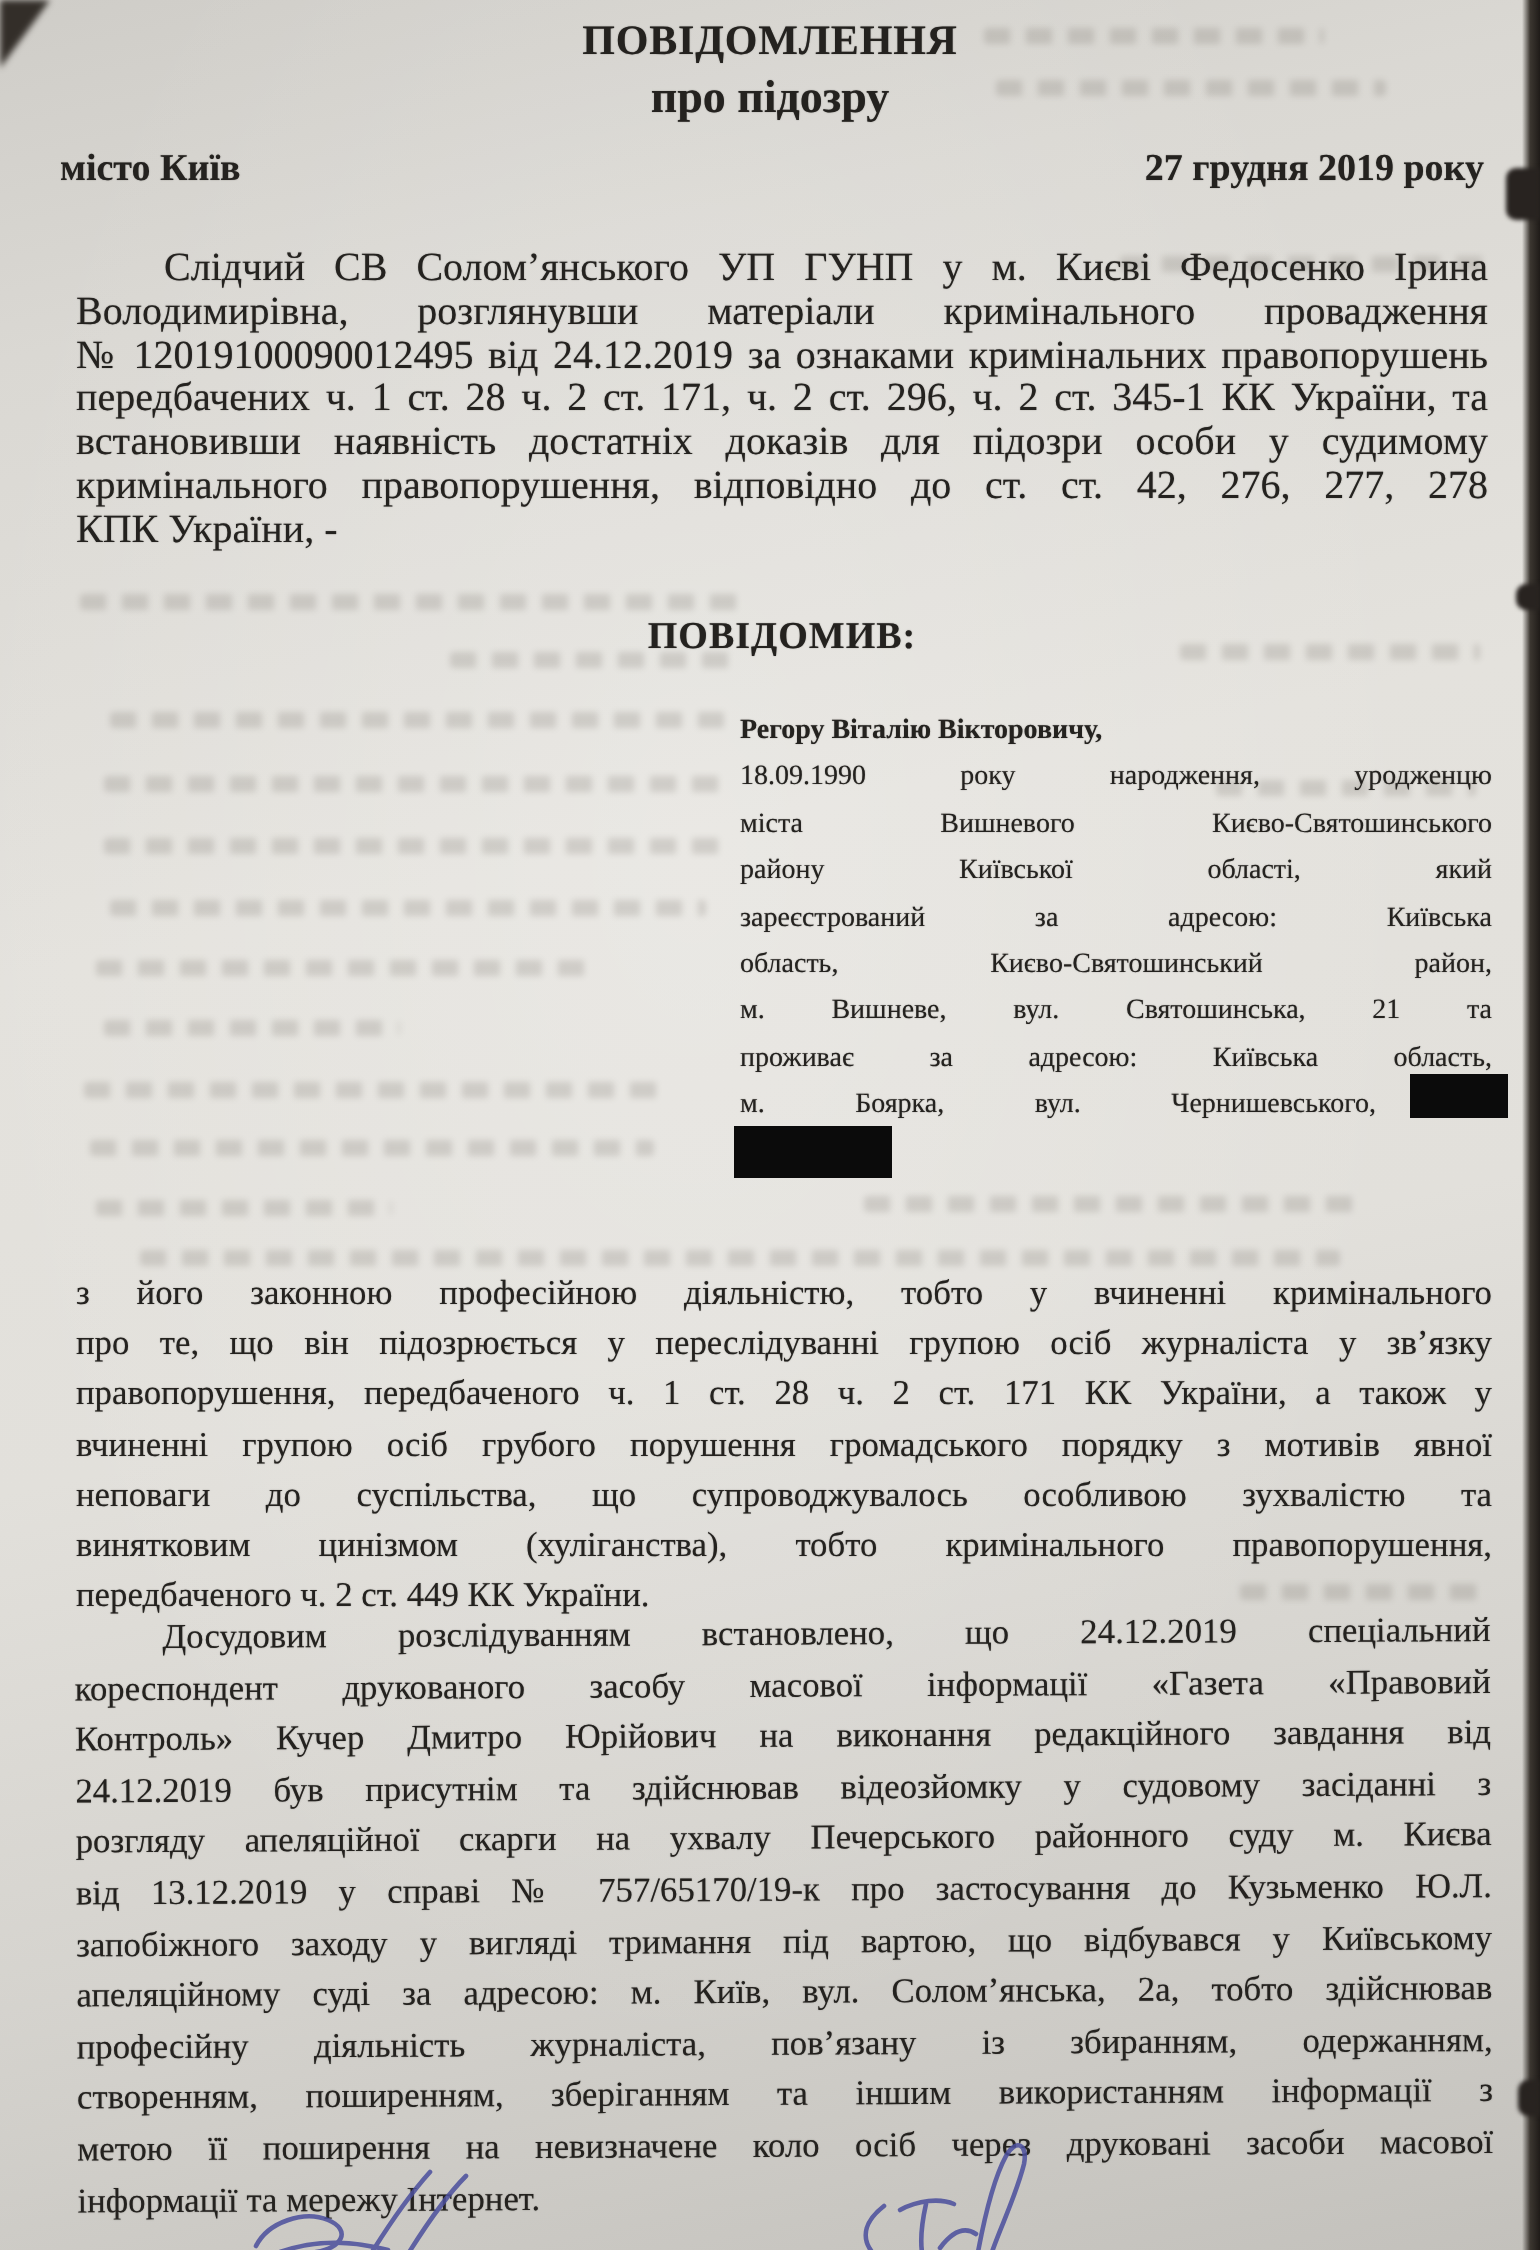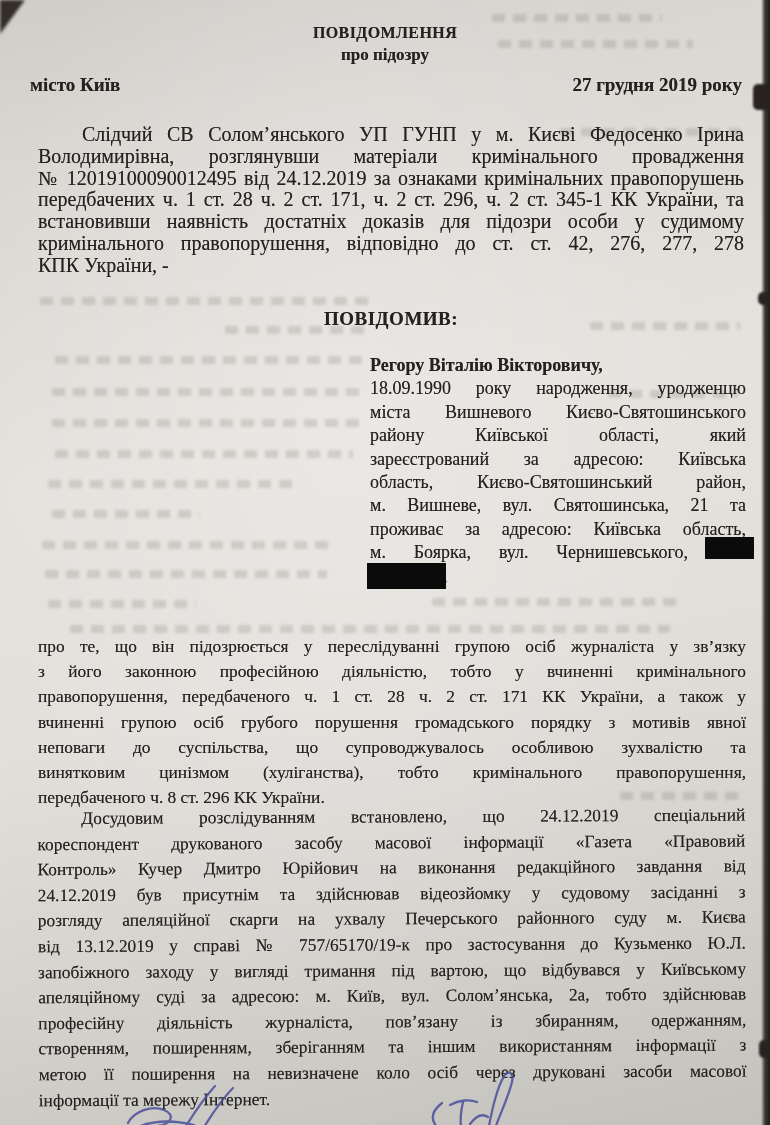--- a/index.html
+++ b/index.html
@@ -15,29 +15,29 @@
   .txt{position:absolute;z-index:3;text-shadow:0 0 0.6px rgba(40,38,34,0.55);}
   .line{text-align:justify;text-align-last:justify;white-space:normal;}
   .line.last{text-align-last:left;}
   .line.indent{text-indent:44px;}
   .line.padr{padding-right:58px;}
   .line.padl{padding-left:90px;}
   .center{text-align:center;text-align-last:center;}
   .bold{font-weight:700;}
 
   .title-block{top:8px;left:0;width:770px;}
-  .title-main{font-size:16px;letter-spacing:0.4px;margin-top:16px;}
-  .title-sub{font-size:17px;margin-top:3px;}
+  .title-main{font-size:21px;letter-spacing:0.4px;}
+  .title-sub{font-size:23px;margin-top:3px;}
 
   .city{top:74px;left:30px;font-size:19px;}
   .date{top:74px;right:28px;font-size:19px;}
 
   .p1{top:124px;left:38px;width:706px;font-size:20px;line-height:21.8px;}
   .h2{top:308px;left:38px;width:706px;font-size:19px;letter-spacing:0.5px;}
-  .suspect{top:354px;left:370px;width:376px;font-size:18px;line-height:23.4px;font-family:Liberation Serif, serif;}
+  .suspect{top:354px;left:370px;width:376px;font-size:14px;line-height:23.4px;font-family:Liberation Serif, serif;}
   .suspect .name{text-align:left;text-align-last:left;}
   .p3{top:634px;left:38px;width:708px;font-size:17.4px;line-height:25.2px;}
   .p4{top:806px;left:38px;width:708px;font-size:17.4px;line-height:25.6px;transform:rotate(-0.3deg);transform-origin:40px 50%;}
 
   .redaction{position:absolute;z-index:4;background:#0b0b0b;}
   .red1{left:705px;top:537px;width:49px;height:22px;}
   .red2{left:367px;top:563px;width:79px;height:26px;}
 
   .ghost{position:absolute;z-index:1;height:8px;opacity:0.30;filter:blur(1.6px);border-radius:2px;
     background:repeating-linear-gradient(90deg,rgba(104,98,90,0.65) 0 13px,rgba(104,98,90,0) 13px 21px);}
@@ -108,27 +108,27 @@
     <div class="line">м. Вишневе, вул. Святошинська, 21 та</div>
     <div class="line">проживає за адресою: Київська область,</div>
     <div class="line padr">м. Боярка, вул. Чернишевського,</div>
     <div class="line last">судимому,</div>
   </div>
 
   <div class="redaction red1"></div>
   <div class="redaction red2"></div>
 
   <div class="txt p3">
+    <div class="line">з його законною професійною діяльністю, тобто у вчиненні кримінального</div>
     <div class="line">про те, що він підозрюється у переслідуванні групою осіб журналіста у зв’язку</div>
-    <div class="line">з його законною професійною діяльністю, тобто у вчиненні кримінального</div>
     <div class="line">правопорушення, передбаченого ч. 1 ст. 28 ч. 2 ст. 171 КК України, а також у</div>
     <div class="line">вчиненні групою осіб грубого порушення громадського порядку з мотивів явної</div>
     <div class="line">неповаги до суспільства, що супроводжувалось особливою зухвалістю та</div>
     <div class="line">винятковим цинізмом (хуліганства), тобто кримінального правопорушення,</div>
-    <div class="line last">передбаченого ч. 8 ст. 296 КК України.</div>
+    <div class="line last">передбаченого ч. 2 ст. 449 КК України.</div>
   </div>
 
   <div class="txt p4">
     <div class="line indent">Досудовим розслідуванням встановлено, що 24.12.2019 спеціальний</div>
     <div class="line">кореспондент друкованого засобу масової інформації «Газета «Правовий</div>
     <div class="line">Контроль» Кучер Дмитро Юрійович на виконання редакційного завдання від</div>
     <div class="line">24.12.2019 був присутнім та здійснював відеозйомку у судовому засіданні з</div>
     <div class="line">розгляду апеляційної скарги на ухвалу Печерського районного суду м. Києва</div>
     <div class="line">від 13.12.2019 у справі № 757/65170/19-к про застосування до Кузьменко Ю.Л.</div>
     <div class="line">запобіжного заходу у вигляді тримання під вартою, що відбувався у Київському</div>

